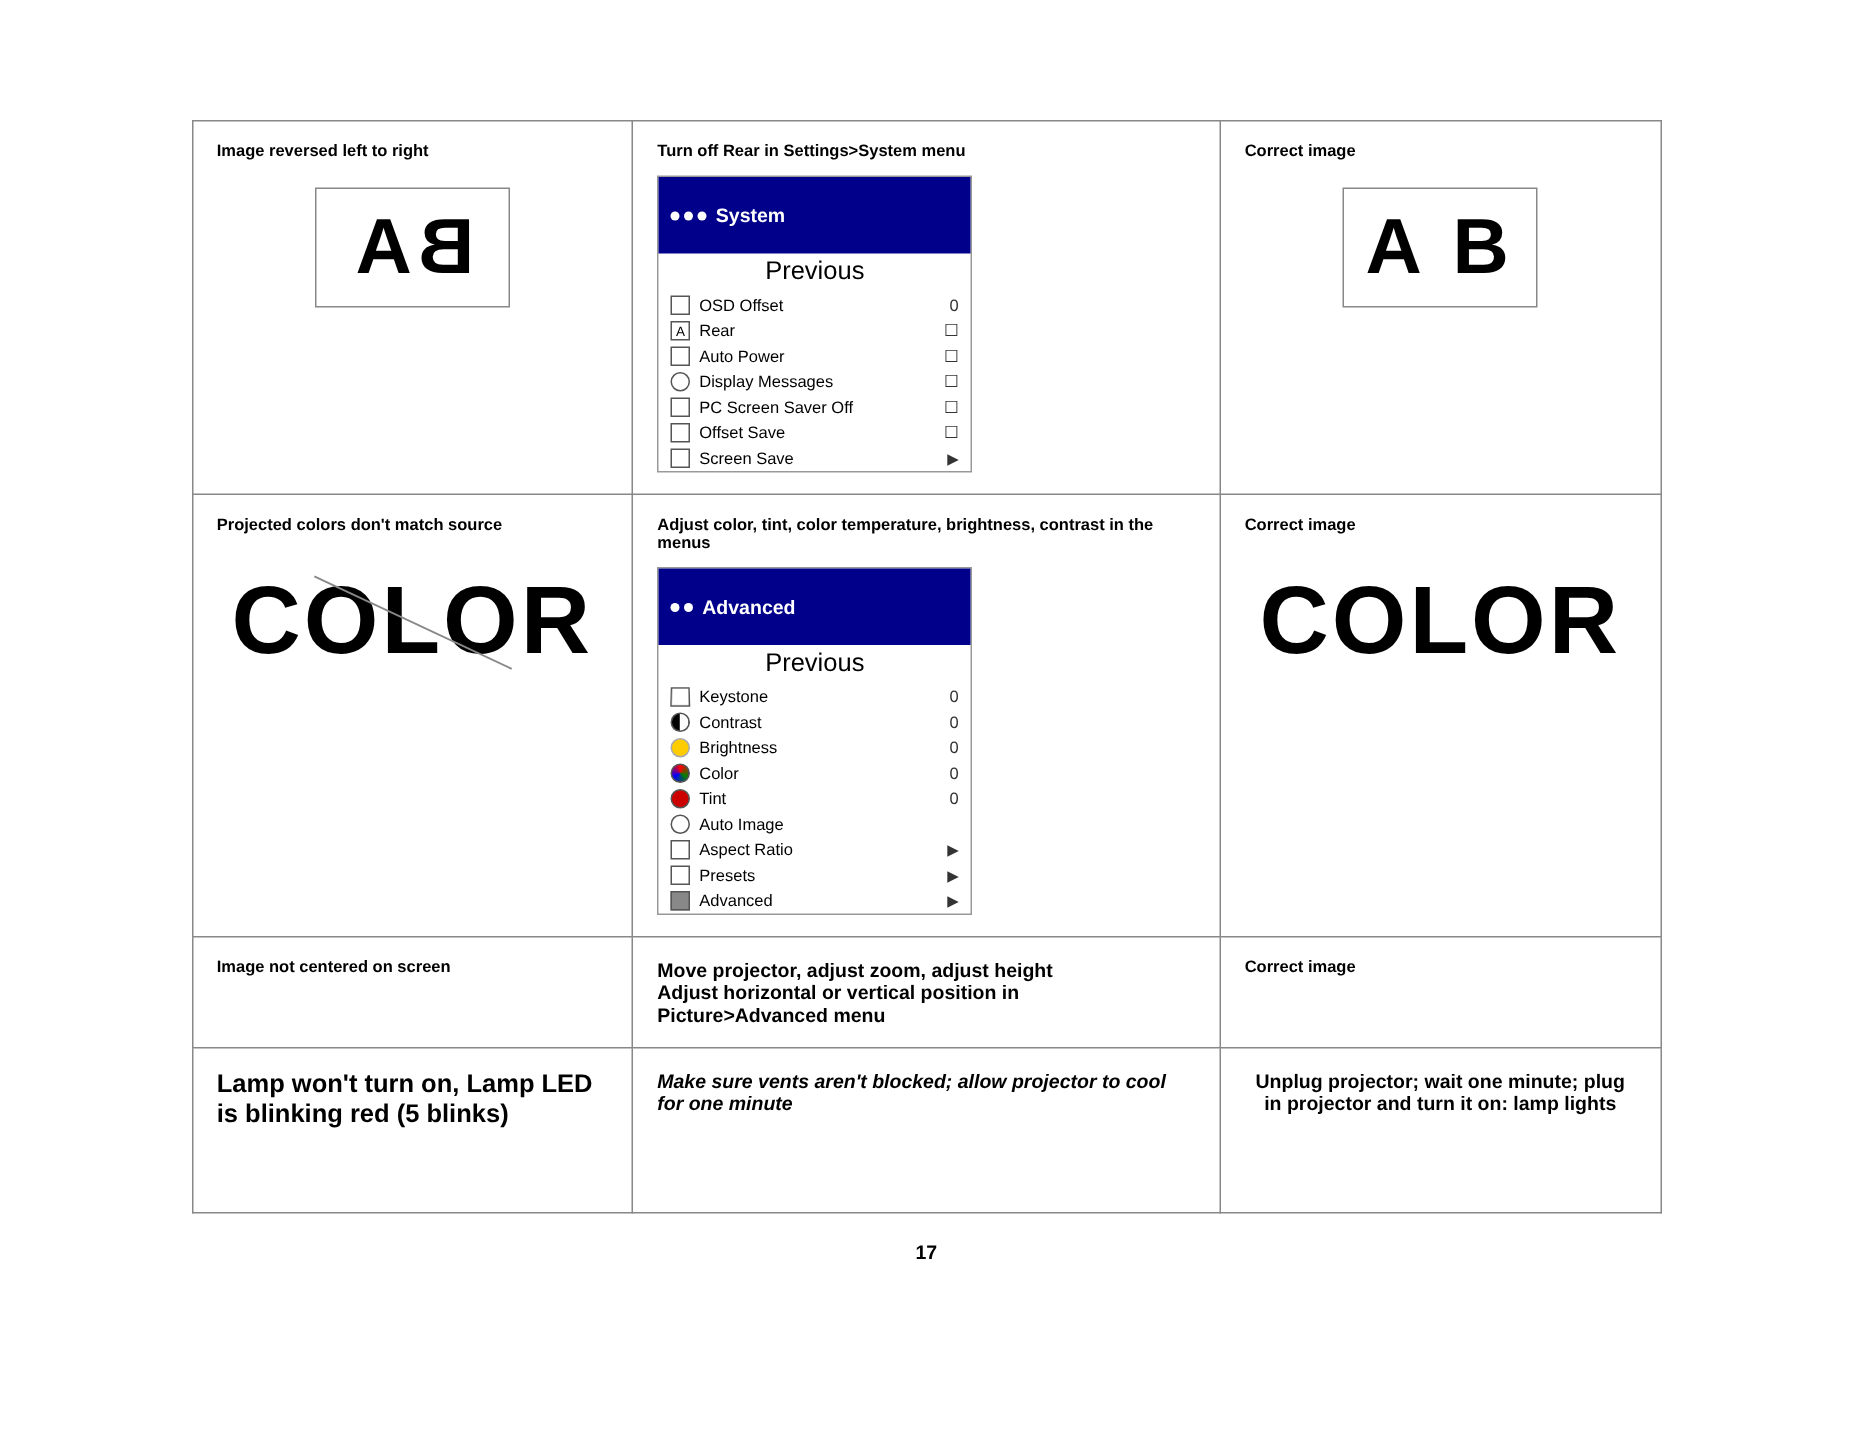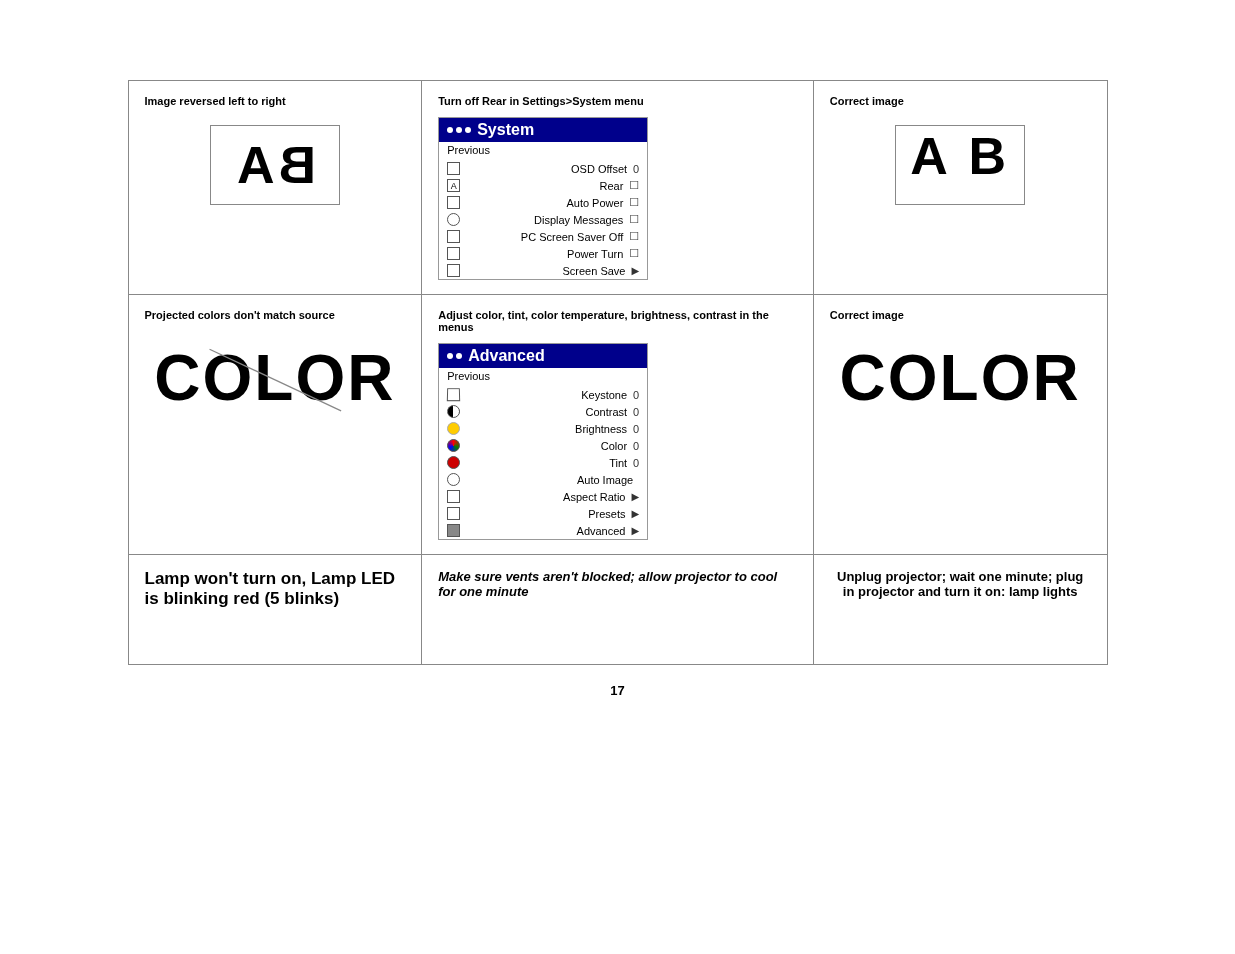--- a/index.html
+++ b/index.html
@@ -55,41 +55,42 @@
       display: inline-block;
       letter-spacing: 4px;
     }
 
     .correct-image-box {
       border: 1.5px solid #888;
       width: 130px;
       height: 80px;
       margin: 18px auto 0;
       display: flex;
+      align-items: center;
       justify-content: center;
     }
     .correct-text-ab {
       font-size: 52px;
       font-weight: bold;
       letter-spacing: 4px;
     }
 
     
     .menu-screenshot {
       border: 1px solid #999;
       width: 210px;
       font-size: 11px;
       margin-top: 10px;
       background: #fff;
     }
     .menu-header {
       background: #00008B;
       color: #fff;
-      padding: 3px 8px;
-      font-size: 16px;
+      padding: 18px 8px;
+      font-size: 13px;
       font-weight: bold;
       display: flex;
       align-items: center;
       gap: 6px;
     }
     .menu-dots {
       display: flex;
       gap: 3px;
     }
     .menu-dot {
@@ -110,34 +111,34 @@
       width: 14px;
       height: 14px;
       flex-shrink: 0;
       display: flex;
       align-items: center;
       justify-content: center;
       font-size: 10px;
     }
     .menu-item-label {
       flex: 1;
-      text-align: right;
     }
     .menu-item-value {
       color: #333;
       font-size: 11px;
     }
     .menu-item-arrow {
       color: #333;
       font-size: 10px;
     }
     .menu-previous {
       padding: 2px 8px 4px 8px;
-      font-size: 11px;
-      color: #000;
+      font-size: 17px;
+      color: #000;
+      text-align: center;
     }
     .color-display {
       font-size: 64px;
       font-weight: bold;
       color: #000;
       margin-top: 20px;
       text-align: center;
       position: relative;
       display: block;
       letter-spacing: 2px;
@@ -219,21 +220,21 @@
           <span class="menu-item-label">Display Messages</span>
           <span class="menu-item-value">☐</span>
         </div>
         <div class="menu-item">
           <span class="menu-item-icon" style="font-size:9px;border:1px solid #555;width:13px;height:13px;"></span>
           <span class="menu-item-label">PC Screen Saver Off</span>
           <span class="menu-item-value">☐</span>
         </div>
         <div class="menu-item">
           <span class="menu-item-icon" style="font-size:9px;border:1px solid #555;width:13px;height:13px;"></span>
-          <span class="menu-item-label">Power Turn</span>
+          <span class="menu-item-label">Offset Save</span>
           <span class="menu-item-value">☐</span>
         </div>
         <div class="menu-item">
           <span class="menu-item-icon" style="font-size:9px;border:1px solid #555;width:13px;height:13px;"></span>
           <span class="menu-item-label">Screen Save</span>
           <span class="menu-item-arrow">▶</span>
         </div>
       </div>
     </td>
     <td class="col3">
@@ -313,20 +314,33 @@
       </div>
     </td>
     <td class="col3">
       <div class="cell-title">Correct image</div>
       <div style="text-align:center;margin-top:20px;">
         <span class="color-correct">COLOR</span>
       </div>
     </td>
   </tr>
 
+  <tr>
+    <td class="col1 row3-cell">
+      <div class="cell-title">Image not centered on screen</div>
+    </td>
+    <td class="col2 row3-cell">
+      <div style="font-weight:bold;font-size:13px;">Move projector, adjust zoom, adjust height</div>
+      <div style="font-weight:bold;font-size:13px;">Adjust horizontal or vertical position in</div>
+      <div style="font-weight:bold;font-size:13px;">Picture&gt;Advanced menu</div>
+    </td>
+    <td class="col3 row3-cell">
+      <div class="cell-title">Correct image</div>
+    </td>
+  </tr>
 
   <tr>
     <td class="col1" style="height:110px;vertical-align:top;">
       <div class="row4-problem">Lamp won't turn on, Lamp LED is blinking red (5 blinks)</div>
     </td>
     <td class="col2" style="vertical-align:top;font-style:italic;">
       <div style="font-weight:bold;font-size:13px;">Make sure vents aren't blocked; allow projector to cool for one minute</div>
     </td>
     <td class="col3" style="vertical-align:top;">
       <div style="font-weight:bold;font-size:13px;text-align:center;">Unplug projector; wait one minute; plug in projector and turn it on: lamp lights</div>

